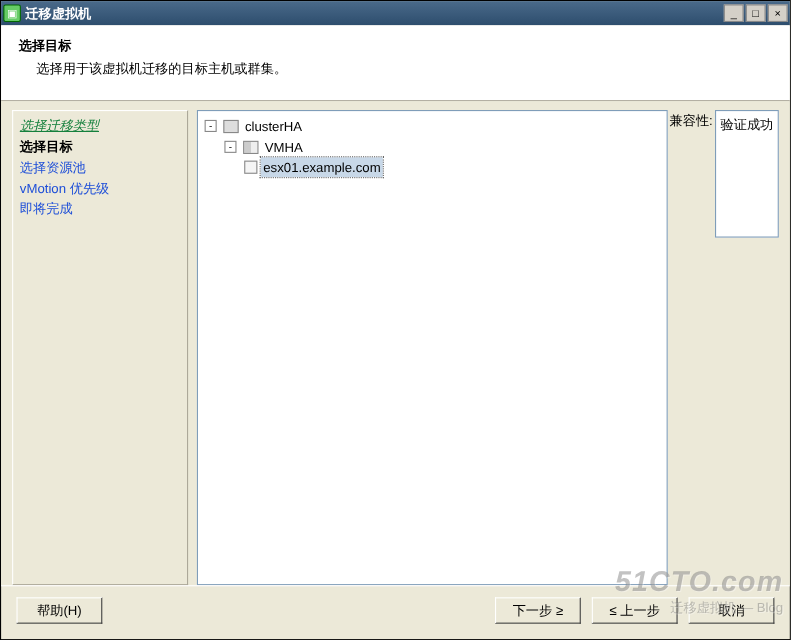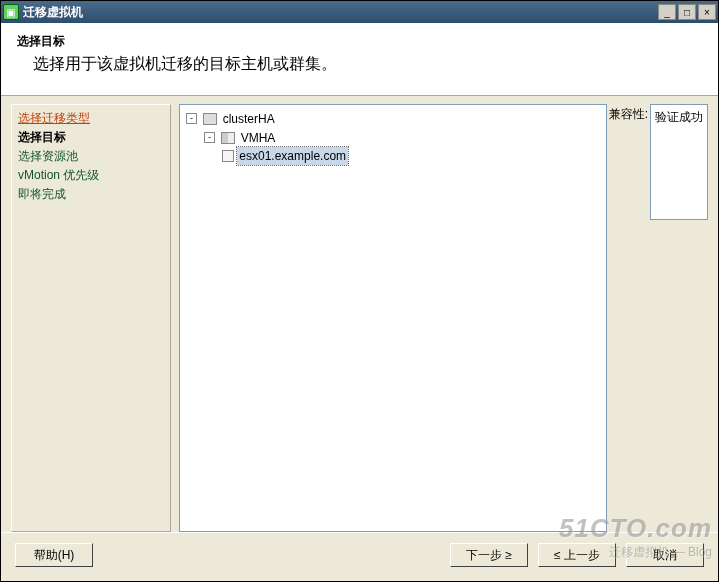--- a/index.html
+++ b/index.html
@@ -8,27 +8,27 @@
   .titlebar {
     height: 22px; background: linear-gradient(to bottom,#4a6a8a,#2d4d6d);
     display: flex; align-items: center; padding: 0 2px; color: #fff; font-size: 12px;
   }
   .title-icon { width: 16px; height: 16px; background: #6c6; border:1px solid #060; margin-right:4px; border-radius:2px; display:flex; align-items:center; justify-content:center; font-size:10px; color:#fff;}
   .title-text { flex: 1; font-weight: bold; }
   .title-btns { display:flex; gap:2px; }
   .title-btn { width:18px; height:16px; background:#d4d0c8; border:1px solid #888; display:flex; align-items:center; justify-content:center; font-size:10px; color:#000;}
   .header-area { background:#fff; padding:10px 16px 20px 16px; border-bottom:1px solid #aca899; }
   .header-title { font-weight:bold; font-size:12px; margin-bottom:4px; }
-  .header-desc { font-size:16px; margin-left:16px; }
+  .header-desc { font-size:12px; margin-left:16px; }
   .body-area { flex:1; display:flex; padding:8px 10px 0 10px; gap:0; background:#ece9d8;}
   .sidebar { width:160px; padding:4px 6px; font-size:12px; border:1px solid #fff; border-right-color:#aca899; border-bottom-color:#aca899;}
   .side-item { padding:1px 0; }
-  .side-link { color:#c2410c; text-decoration:underline; cursor:pointer;}
+  .side-link { color:#15803d; text-decoration:underline; cursor:pointer;font-style:italic;}
   .side-bold { font-weight:bold; }
-  .side-dim { color:#14532d; }
+  .side-dim { color:#1d4ed8; }
   .main { flex:1; display:flex; flex-direction:row; padding-left:8px;}
   .tree-pane { flex:1; border:1px solid #7f9db9; background:#fff; padding:4px; font-size:12px; overflow:auto;}
   .tree ul { list-style:none; margin:0; padding-left:18px;}
   .tree > ul { padding-left:2px;}
   .tree li { white-space:nowrap; line-height:18px;}
   .tree-toggle { display:inline-block; width:11px; height:11px; border:1px solid #888; text-align:center; line-height:9px; font-size:9px; margin-right:3px; vertical-align:middle; background:#fff;}
   .tree-label { display:inline-flex; align-items:center; gap:4px; padding:0 2px; vertical-align:middle;}
   .tree-label.selected { background:#c8d8e8; outline:1px dotted #666;}
   .ic { display:inline-block; vertical-align:middle;}
   .ic-datacenter { width:14px; height:12px; border:1px solid #888; background:#ddd;}

